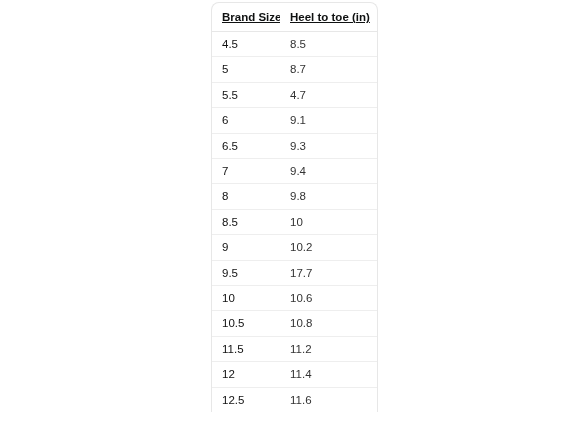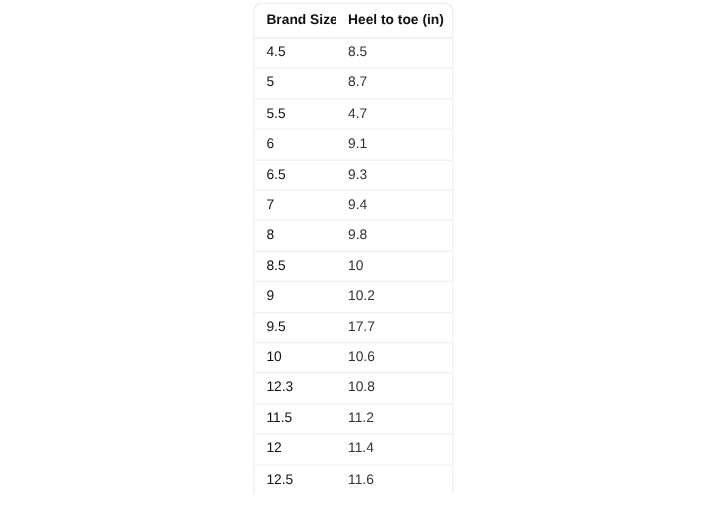--- a/index.html
+++ b/index.html
@@ -60,20 +60,21 @@
     overflow: hidden;
   }
 
   table.size-table thead th {
     font-weight: bold;
     color: #0f1111;
     height: 28px;
     line-height: 28px;
     border-bottom: 1px solid #e7e7e7;
     font-size: 11.5px;
+    text-decoration: underline;
   }
 
   table.size-table tbody tr + tr td {
     border-top: 1px solid #eeeeee;
   }
 
   table.size-table tbody td.col-size {
     font-weight: normal;
     color: #111111;
   }
@@ -140,21 +141,21 @@
           </tr>
           <tr>
             <td class="col-size">9.5</td>
             <td class="col-val">17.7</td>
           </tr>
           <tr>
             <td class="col-size">10</td>
             <td class="col-val">10.6</td>
           </tr>
           <tr>
-            <td class="col-size">12.3</td>
+            <td class="col-size">10.5</td>
             <td class="col-val">10.8</td>
           </tr>
           <tr>
             <td class="col-size">11.5</td>
             <td class="col-val">11.2</td>
           </tr>
           <tr>
             <td class="col-size">12</td>
             <td class="col-val">11.4</td>
           </tr>

